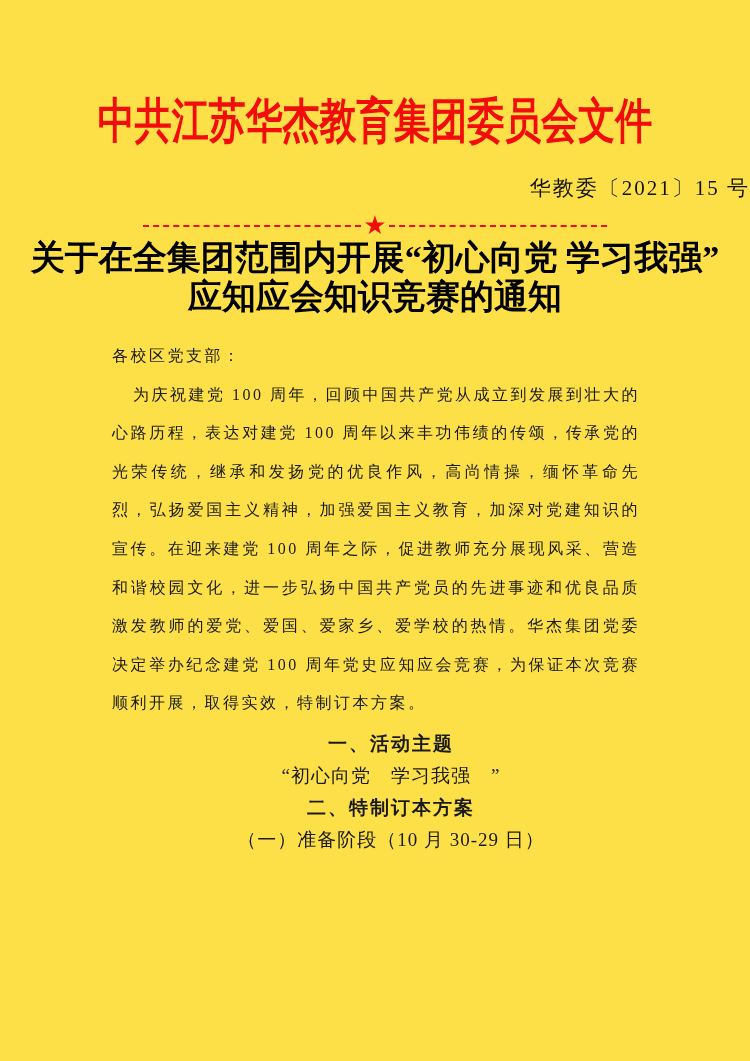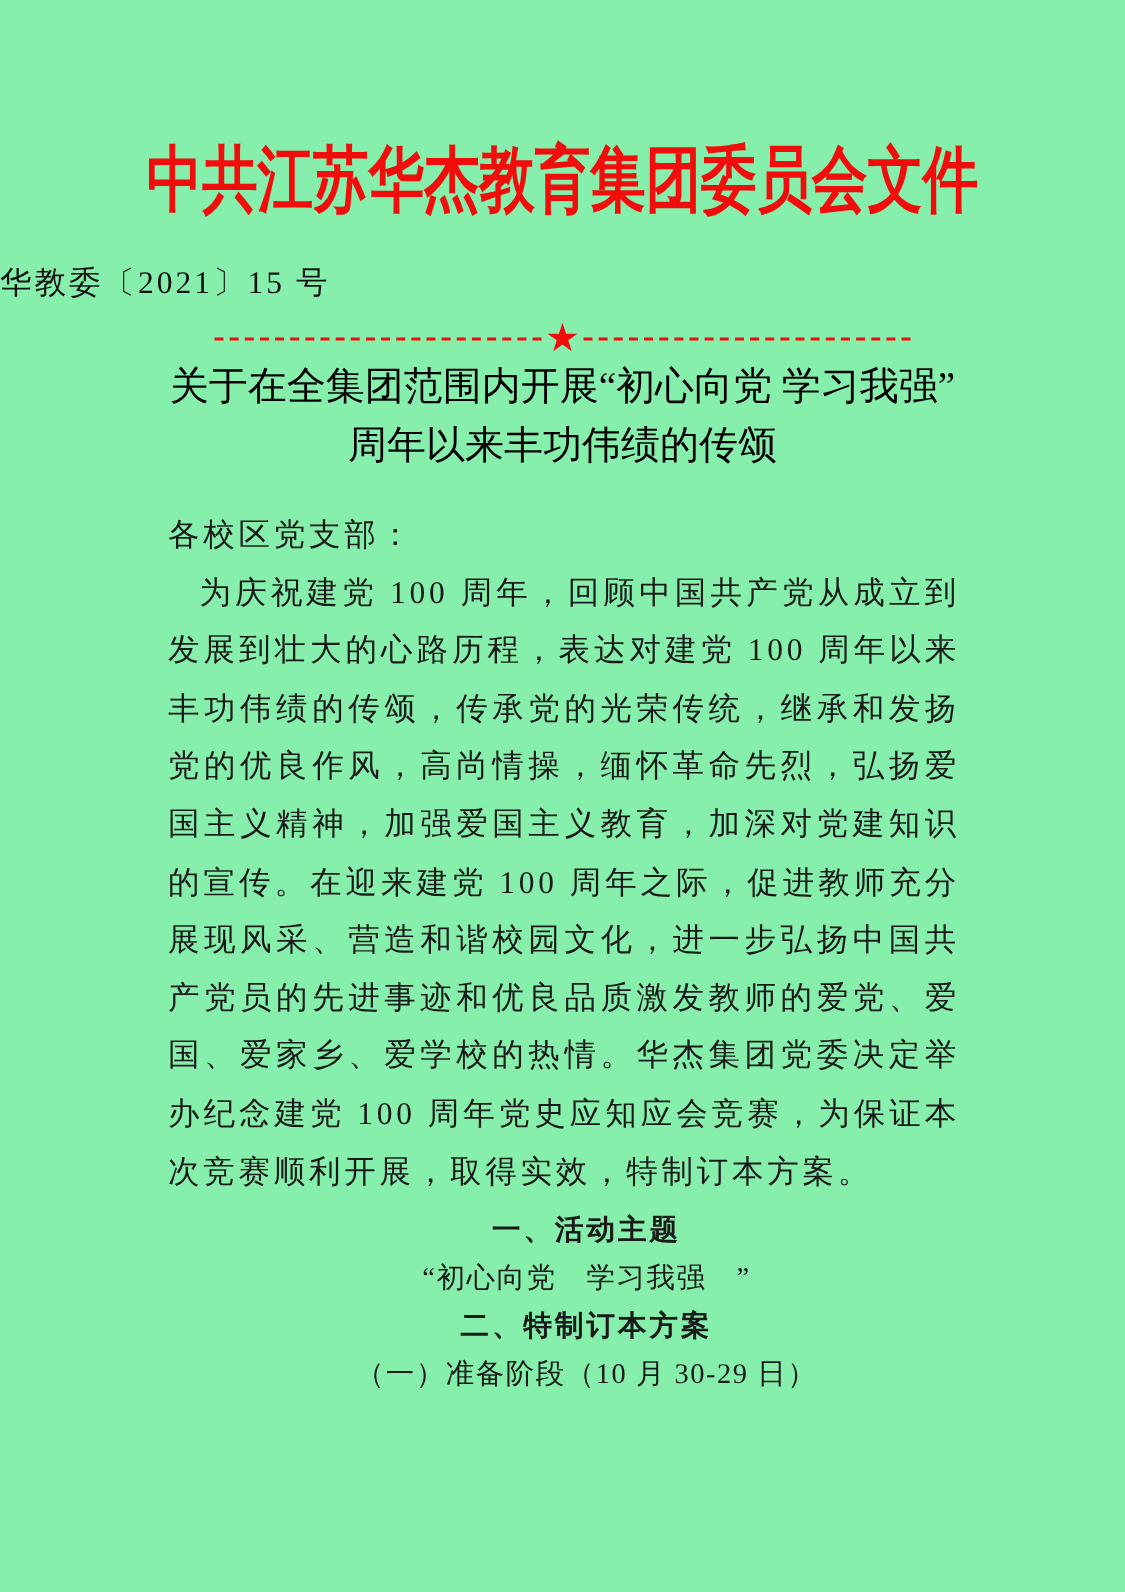--- a/index.html
+++ b/index.html
@@ -1,21 +1,21 @@
 <!DOCTYPE html>
 <html><head>
 <meta charset="utf-8">
 <style>
   html, body { margin: 0; padding: 0; background: #ffffff; }
   .page {
     position: relative;
     width: 750px;
     height: 1061px;
     margin: 0 auto;
-    background: #86efac;
+    background: #fde047;
     overflow: hidden;
     font-family: "Liberation Serif", "DejaVu Serif", serif;
     color: #1a1a1a;
   }
   
   .org-title {
     margin-top: 94px;
     text-align: center;
     line-height: 53px;
     font-size: 48px;
@@ -24,21 +24,21 @@
     white-space: nowrap;
   }
   .org-title .squeeze {
     display: inline-block;
     transform: scaleX(0.77);
     transform-origin: center;
   }
   
   .doc-number {
     margin-top: 28px;
-    text-align: left;
+    text-align: right;
     font-size: 21px;
     line-height: 26px;
     color: #111;
     letter-spacing: 2px;
   }
   
   .divider {
     width: 464px;
     margin: 12px auto 0 auto;
     height: 26px;
@@ -53,30 +53,30 @@
   .divider .star {
     color: #f20d0d;
     font-size: 26px;
     line-height: 26px;
     padding: 0 2px;
   }
   
   .doc-title {
     margin-top: 0;
     text-align: center;
-    font-size: 26px;
-    font-weight: normal;
+    font-size: 34px;
+    font-weight: bold;
     line-height: 38.5px;
     color: #000;
   }
   
   .body-text {
     margin-top: 21px;
     padding: 0 110px 0 112px;
-    font-size: 21px;
+    font-size: 16px;
     line-height: 38.6px;
     letter-spacing: 2.5px;
     color: #1a1a1a;
   }
   .salutation { text-indent: 0; }
   .paragraph {
     text-indent: 21px;
     text-align: justify;
     text-justify: inter-character;
     font-family: Liberation Serif, serif;
@@ -107,21 +107,21 @@
   <div class="doc-number">华教委〔2021〕15 号</div>
 
   <div class="divider">
     <span class="dash"></span>
     <span class="star">★</span>
     <span class="dash"></span>
   </div>
 
   <div class="doc-title">
     <div>关于在全集团范围内开展“初心向党 学习我强”</div>
-    <div>周年以来丰功伟绩的传颂</div>
+    <div>应知应会知识竞赛的通知</div>
   </div>
 
   <div class="body-text">
     <div class="salutation">各校区党支部：</div>
     <div class="paragraph">为庆祝建党 100 周年，回顾中国共产党从成立到发展到壮大的心路历程，表达对建党 100 周年以来丰功伟绩的传颂，传承党的光荣传统，继承和发扬党的优良作风，高尚情操，缅怀革命先烈，弘扬爱国主义精神，加强爱国主义教育，加深对党建知识的宣传。在迎来建党 100 周年之际，促进教师充分展现风采、营造和谐校园文化，进一步弘扬中国共产党员的先进事迹和优良品质激发教师的爱党、爱国、爱家乡、爱学校的热情。华杰集团党委决定举办纪念建党 100 周年党史应知应会竞赛，为保证本次竞赛顺利开展，取得实效，特制订本方案。</div>
   </div>
 
   <div class="sections">
     <div class="heading">一、活动主题</div>
     <div class="normal">“初心向党　学习我强　”</div>

